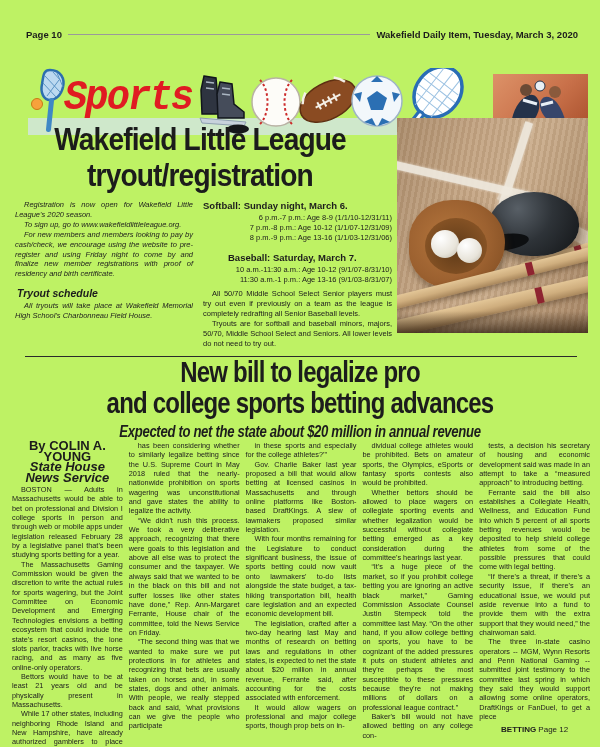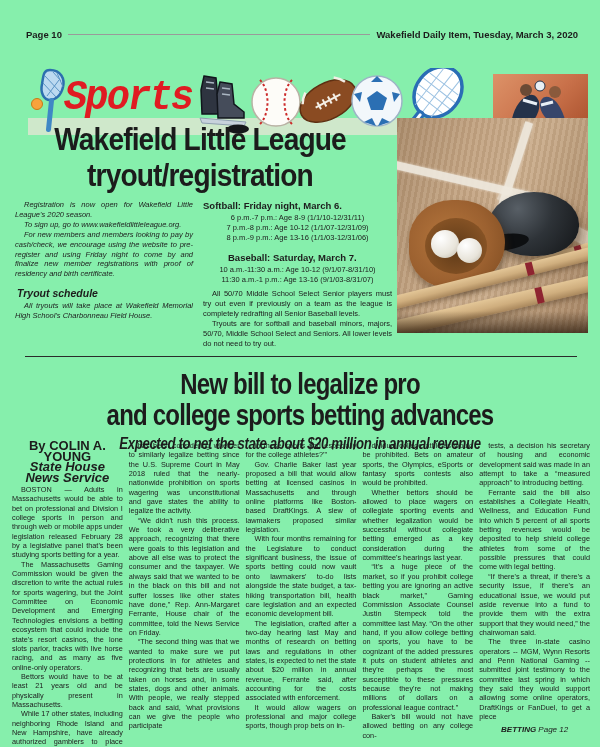--- a/index.html
+++ b/index.html
@@ -1,16 +1,16 @@
 <!DOCTYPE html>
 <html><head>
 <meta charset="utf-8">
 <style>
   html,body{margin:0;padding:0;background:#888;}
-  .page{position:relative;width:600px;height:747px;background:#86efac;margin:0 auto;
+  .page{position:relative;width:600px;height:747px;background:#bef264;margin:0 auto;
         font-family:"Liberation Sans",sans-serif;color:#1c1c1c;overflow:hidden;}
 
   
   .folio{position:absolute;top:29px;left:26px;right:22px;display:flex;align-items:center;}
   .folio .fpage,.folio .fdate{font-size:9.5px;font-weight:bold;white-space:nowrap;}
   .folio .frule{flex:1;border-top:1px solid #9a9a9a;margin:0 6px;height:0;}
 
   
   .masthead{position:absolute;top:68px;left:26px;right:12px;height:68px;font-family:Liberation Mono, monospace;}
   .greenbar{position:absolute;left:2px;top:50px;width:442px;height:17px;background:#cfe8cb;}
@@ -27,21 +27,21 @@
   .h1-line{font-size:32px;line-height:36px;font-weight:bold;letter-spacing:-1px;
       display:block;transform:scaleX(.88);transform-origin:center;white-space:nowrap;}
 
   
   .a1colA{position:absolute;top:200px;left:15px;width:178px;font-style:italic;}
   .a1colB{position:absolute;top:200px;left:203px;width:189px;}
   .a1 p{margin:0;font-size:7.5px;line-height:9.9px;text-align:justify;text-indent:9px;}
   .a1 .subhead{font-size:10.5px;font-weight:bold;margin:8px 0 2px 2px;}
   .schedhead{font-size:9.5px;font-weight:bold;margin:0 0 2px 0;}
   .schedhead.second{margin-top:9px;padding-left:25px;}
-  .a1colB .time{font-size:7.5px;line-height:10px;text-align:center;text-indent:0;margin:0;}
+  .a1colB .time{font-size:7.5px;line-height:10px;text-align:right;text-indent:0;margin:0;}
   .a1colB .gap{height:4px;}
 
   
   .photo{position:absolute;left:397px;top:118px;width:191px;height:215px;overflow:hidden;
       background:
         repeating-linear-gradient(100deg,rgba(120,90,60,.12) 0 3px,rgba(255,255,255,.05) 3px 6px),
         linear-gradient(110deg,#ab8d6d 0%,#c3a483 30%,#cbae8d 55%,#b79877 80%,#a58465 100%);}
   .chalk{position:absolute;background:#efe9de;box-shadow:0 0 3px #efe9de;opacity:.92;}
   .chalk.c1{left:-12px;top:58px;width:150px;height:8px;transform:rotate(13deg);}
   .chalk.c2{left:112px;top:2px;width:8px;height:105px;transform:rotate(18deg);}
@@ -66,33 +66,33 @@
   .bat.t1{left:-20px;top:150px;width:260px;height:13px;transform:rotate(-14deg);}
   .bat.t2{left:-30px;top:178px;width:270px;height:16px;transform:rotate(-13deg);}
   .bat.t3{left:120px;top:128px;width:120px;height:11px;transform:rotate(-17deg);}
   .photo .ground-sh{position:absolute;left:0;right:0;bottom:0;height:22px;
       background:linear-gradient(rgba(46,30,16,0) 0%,rgba(46,30,16,.75) 100%);}
 
   
   .divider{position:absolute;top:356px;left:25px;right:23px;border-top:1.6px solid #2a2a2a;}
 
   
-  .h2-wrap{position:absolute;top:368px;left:0;width:600px;text-align:center;}
+  .h2-wrap{position:absolute;top:356px;left:0;width:600px;text-align:center;}
   .h2-line{font-size:30px;line-height:31px;font-weight:bold;letter-spacing:-1px;display:block;
       transform:scaleX(.8);transform-origin:center;white-space:nowrap;}
   .h2-sub{margin-top:5px;font-size:16px;font-weight:bold;font-style:italic;letter-spacing:-.4px;
       display:block;transform:scaleX(.82);transform-origin:center;white-space:nowrap;}
 
   
   .a2cols{position:absolute;top:441px;left:12px;right:10px;display:flex;gap:6px;}
   .a2col{flex:1;min-width:0;}
   .a2col p{margin:0;font-size:7.3px;line-height:9.35px;text-align:justify;text-indent:9px;}
   .byline{font-size:13px;font-weight:bold;text-align:center;line-height:10.5px;}
   .byline-org{margin-bottom:2px;font-style:italic;}
-  .jump{margin-top:4px;font-size:8px;text-align:center;font-style:italic;}
+  .jump{margin-top:4px;font-size:8px;text-align:center;}
   .jump .slug{font-weight:bold;}
 </style>
 </head>
 <body>
 
 <div class="page">
 
   <div class="folio">
     <span class="fpage">Page 10</span>
     <span class="frule"></span>
@@ -175,21 +175,21 @@
         <p>To sign up, go to www.wakefieldlittleleague.org.</p>
         <p>For new members and members looking to pay by cash/check, we encourage using the website to pre-register and using Friday night to come by and finalize new member registrations with proof of residency and birth certificate.</p>
       </div>
     <div class="subhead">Tryout schedule</div>
     <div>
         <p>All tryouts will take place at Wakefield Memorial High School's Charbonneau Field House.</p>
       </div>
   </div>
 
   <div class="a1 a1colB">
-    <div class="schedhead">Softball: Friday night, March 6.</div>
+    <div class="schedhead">Softball: Sunday night, March 6.</div>
     <div>
         <p class="time">6 p.m.-7 p.m.: Age 8-9 (1/1/10-12/31/11)</p>
         <p class="time">7 p.m.-8 p.m.: Age 10-12 (1/1/07-12/31/09)</p>
         <p class="time">8 p.m.-9 p.m.: Age 13-16 (1/1/03-12/31/06)</p>
       </div>
     <div class="schedhead second">Baseball: Saturday, March 7.</div>
     <div>
         <p class="time">10 a.m.-11:30 a.m.: Age 10-12 (9/1/07-8/31/10)</p>
         <p class="time">11:30 a.m.-1 p.m.: Age 13-16 (9/1/03-8/31/07)</p>
       </div>

